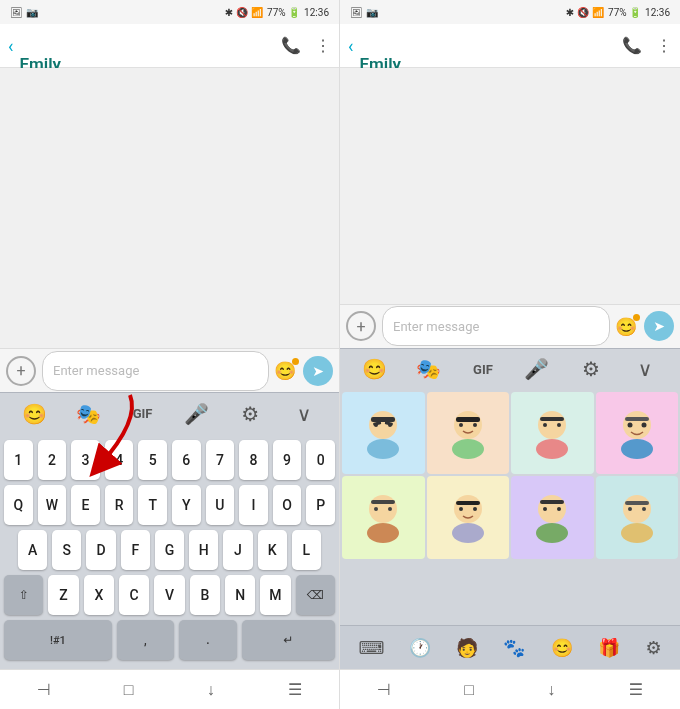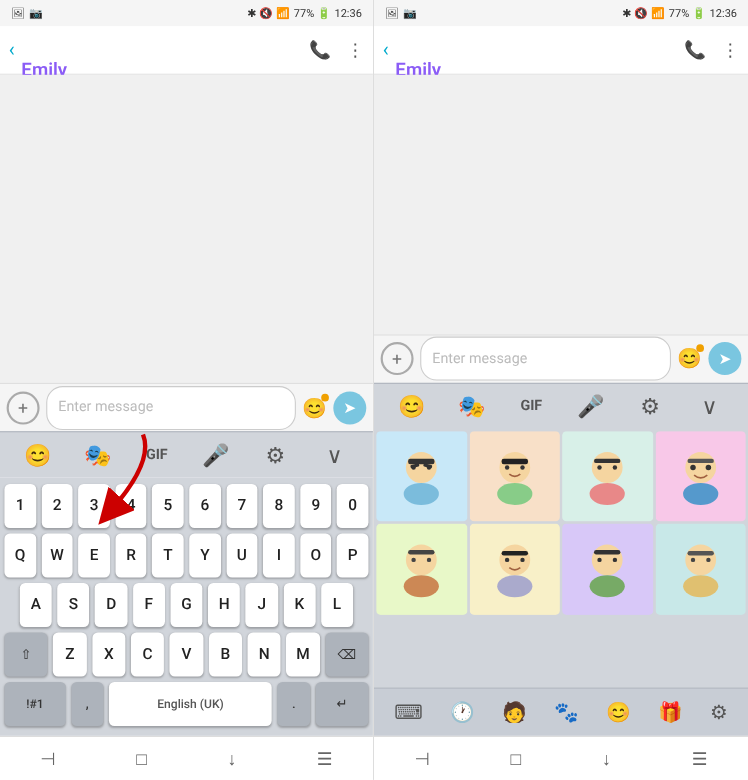--- a/index.html
+++ b/index.html
@@ -49,21 +49,21 @@
     .nav-back {
       color: #00aacc;
       font-size: 18px;
       margin-right: 6px;
       cursor: pointer;
     }
     .nav-title {
       flex: 1;
       font-size: 17px;
       font-weight: 600;
-      color: #8b5cf6;
+      color: #0f766e;
       margin-top: 36px;
     }
     .nav-icons {
       display: flex;
       align-items: center;
       gap: 14px;
     }
     .nav-icon {
       color: #555;
       font-size: 16px;
@@ -368,21 +368,20 @@
       <div class="key">V</div>
       <div class="key">B</div>
       <div class="key">N</div>
       <div class="key">M</div>
       <div class="key special" style="flex:1.3;">⌫</div>
     </div>
 
     <div class="key-row">
       <div class="key special" style="flex:1.5;font-size:11px;">!#1</div>
       <div class="key special" style="flex:0.8;">,</div>
-      <div class="key space" style="font-size:11px;color:#555;">English (UK)</div>
       <div class="key special" style="flex:0.8;">.</div>
       <div class="key special" style="flex:1.3;">↵</div>
     </div>
   </div>
 
   <div class="bottom-nav">
     <span class="bottom-nav-icon">⊣</span>
     <span class="bottom-nav-icon">□</span>
     <span class="bottom-nav-icon">↓</span>
     <span class="bottom-nav-icon">☰</span>

